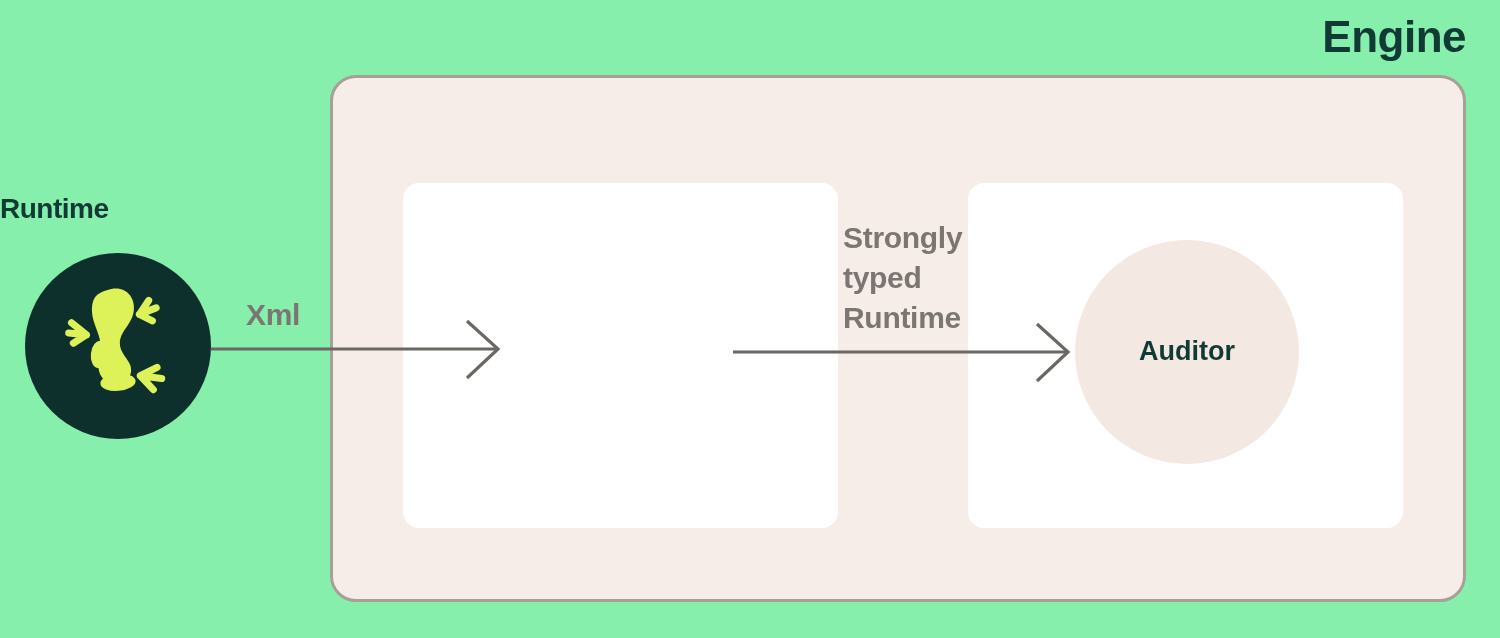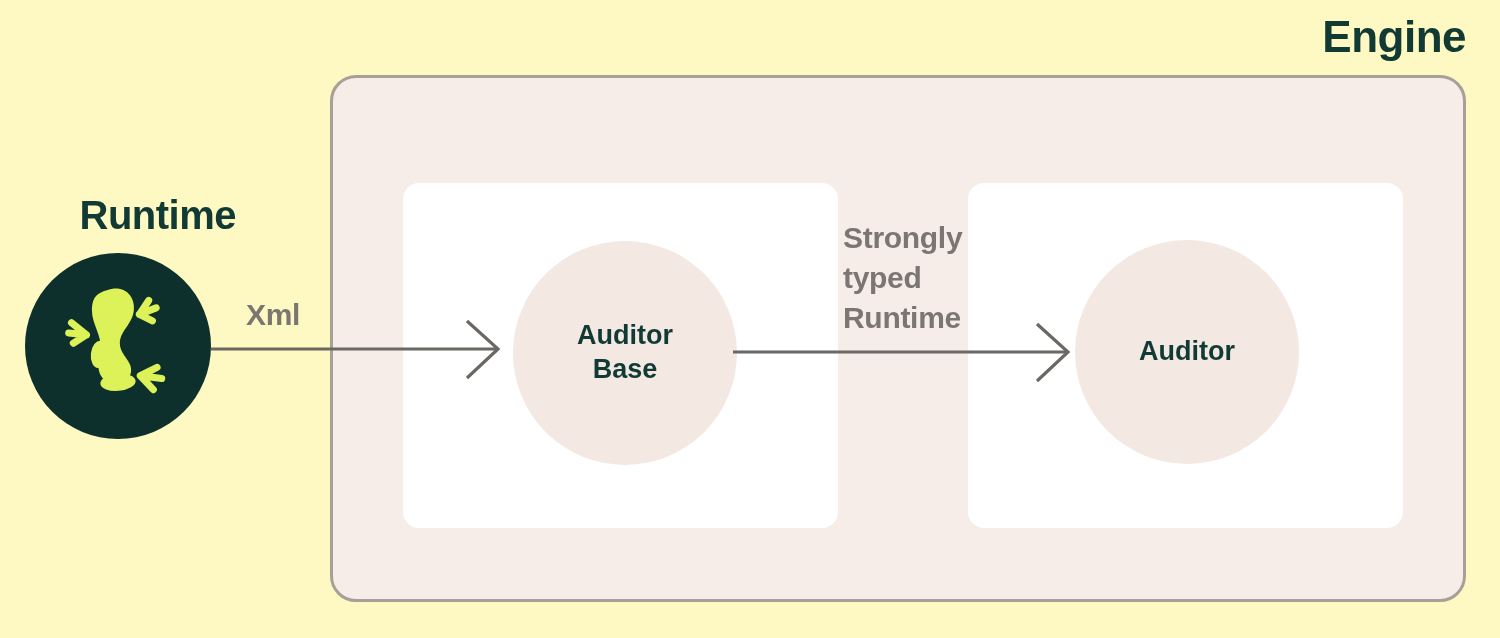--- a/index.html
+++ b/index.html
@@ -13,21 +13,21 @@
     --muted:#7b7672;
     --arrow:#6b6763;
   }
   *{margin:0;padding:0;box-sizing:border-box;}
   html,body{background:#ffffff;}
   body{font-family:"Liberation Sans","DejaVu Sans",sans-serif;}
   .canvas{
     position:relative;
     width:1500px;
     height:638px;
-    background:#fef9c3;
+    background:#86efac;
     overflow:hidden;
   }
   .engine-title{
     position:absolute;
     top:12px;
     right:34px;
     font-size:44px;
     font-weight:700;
     letter-spacing:-0.5px;
     color:var(--heading);
@@ -79,22 +79,22 @@
     font-weight:700;
     line-height:1.25;
     color:var(--heading);
     max-width:140px;
   }
   .runtime-label{
     position:absolute;
     left:0px;
     top:193px;
     width:236px;
-    text-align:right;
-    font-size:40px;
+    text-align:left;
+    font-size:28px;
     font-weight:700;
     letter-spacing:-0.5px;
     color:var(--heading);
   }
   .frog-circle{
     position:absolute;
     left:25px;
     top:253px;
     width:186px;
     height:186px;
@@ -130,23 +130,20 @@
 <div class="canvas">
 
   <div class="engine-title">Engine</div>
 
   <div class="engine-box"></div>
 
 
   <div class="white-box generated-box"></div>
   <div class="white-box manual-box"></div>
 
-  <div class="node-circle auditor-base-circle">
-    <div class="node-label">Auditor Base</div>
-  </div>
   <div class="node-circle auditor-circle">
     <div class="node-label">Auditor</div>
   </div>
 
   <div class="runtime-label">Runtime</div>
   <div class="frog-circle">
     <svg viewBox="0 0 100 100" aria-hidden="true">
       <g fill="#ddf258" stroke="none">
 
         <path d="M44,20 C53,16.5 59.5,23 58.5,31 C57.5,38.5 51,42 51,48.5 C51,55 58,58 57,64 C56,70.5 47.5,72.5 42.5,68 C38,64 39.5,57 40.5,51 C41.5,45 36,38 36,31 C36,23.5 39,21.5 44,20 Z"></path>

